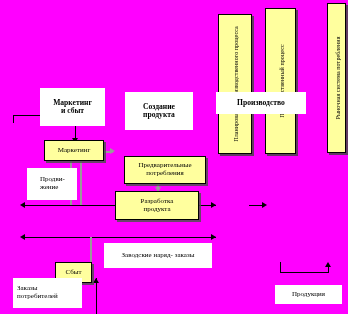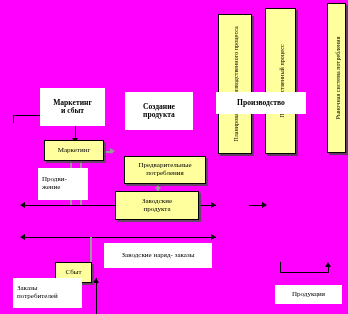--- a/index.html
+++ b/index.html
@@ -112,29 +112,29 @@
   <div class="box yellow" style="left:44px;top:140px;width:60px;height:21px;font-size:7px;">
     <span>Маркетинг</span>
   </div>
 
   <div class="box yellow" style="left:124px;top:140px;width:82px;height:28px;font-size:7px;flex-direction:column;margin-top:16px;">
     <span>Предварительные</span>
     <span>потребления</span>
   </div>
 
   <div class="box yellow" style="left:115px;top:191px;width:84px;height:29px;font-size:7px;flex-direction:column;">
-    <span>Заводские</span>
+    <span>Разработка</span>
     <span>продукта</span>
   </div>
 
   <div class="box yellow" style="left:55px;top:262px;width:37px;height:21px;font-size:7px;">
     <span>Сбыт</span>
   </div>
 
-  <div class="box white" style="left:27px;top:168px;width:50px;height:32px;font-size:7px;flex-direction:column;align-items:flex-start;padding-left:4px;justify-content:center;margin-left:11px;">
+  <div class="box white" style="left:27px;top:168px;width:50px;height:32px;font-size:7px;flex-direction:column;align-items:flex-start;padding-left:13px;justify-content:center;">
     <span>Продви-</span>
     <span>жение</span>
   </div>
 
 
   <div class="box white" style="left:13px;top:278px;width:69px;height:30px;font-size:7px;flex-direction:column;align-items:flex-start;padding-left:4px;justify-content:center;">
     <span>Заказы</span>
     <span>потребителей</span>
   </div>
 

